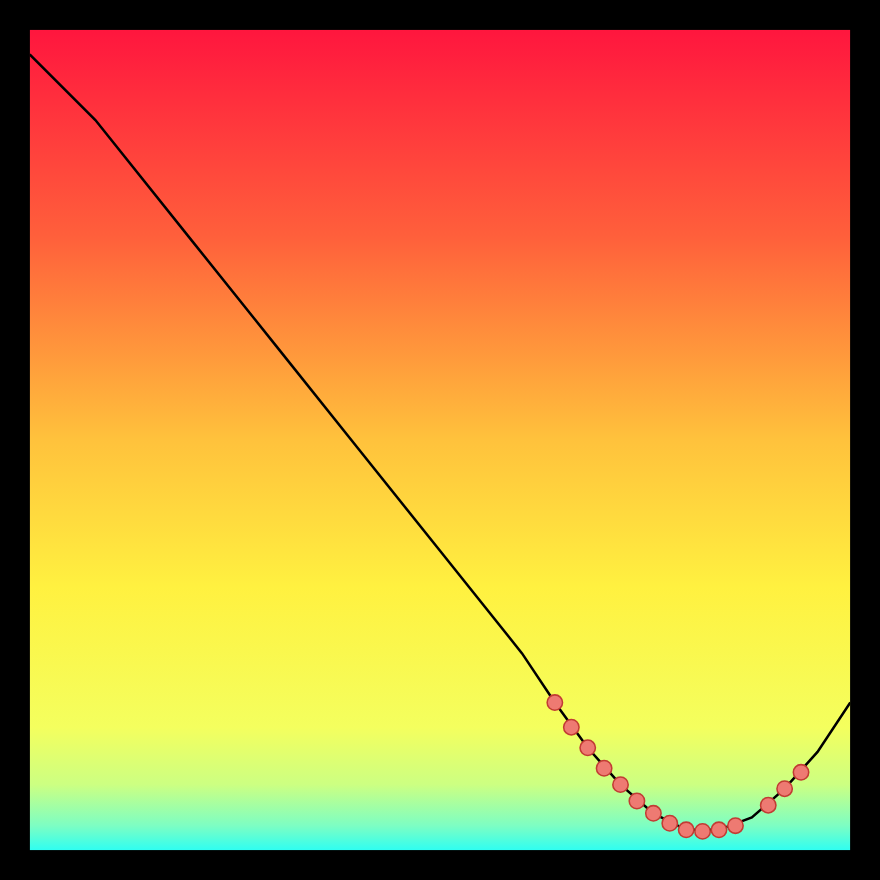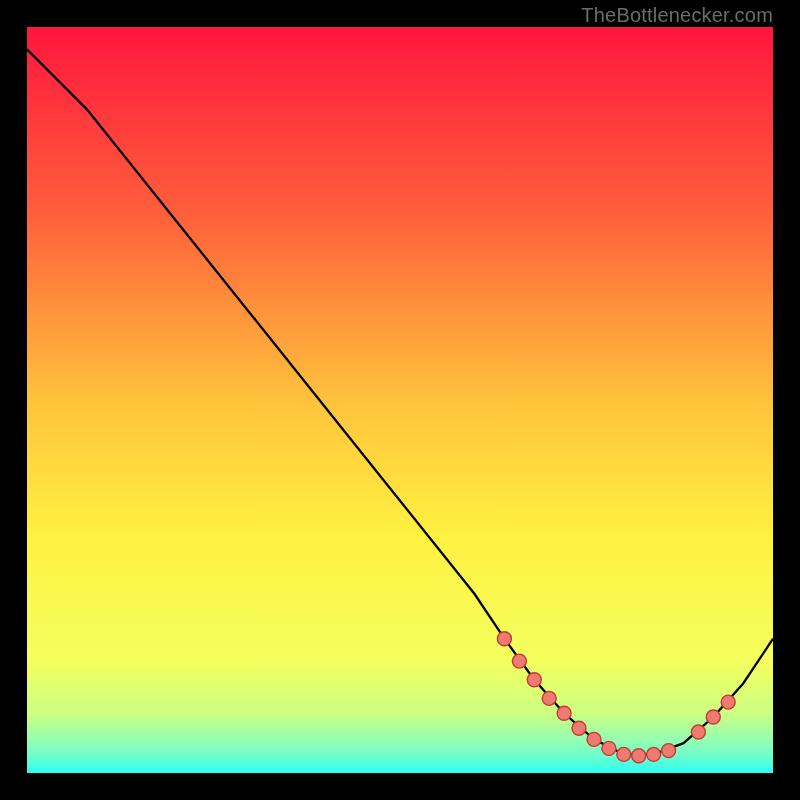--- a/index.html
+++ b/index.html
@@ -46,21 +46,20 @@
     font-weight: 500;
     letter-spacing: 0.2px;
     white-space: nowrap;
   }
 </style>
 </head>
 <body>
 
 <div class="frame">
 
-  <div class="attribution">TheBottlenecker.com</div>
 
   <div class="plot-wrap">
 
     <svg class="bg" viewBox="0 0 746 746" preserveAspectRatio="none">
       <defs>
         <linearGradient id="grad" x1="0" y1="0" x2="0" y2="1">
             <stop offset="0%" stop-color="#ff163e"></stop>
             <stop offset="25%" stop-color="#ff5f3b"></stop>
             <stop offset="50%" stop-color="#ffc23c"></stop>
             <stop offset="68%" stop-color="#fff140"></stop>

